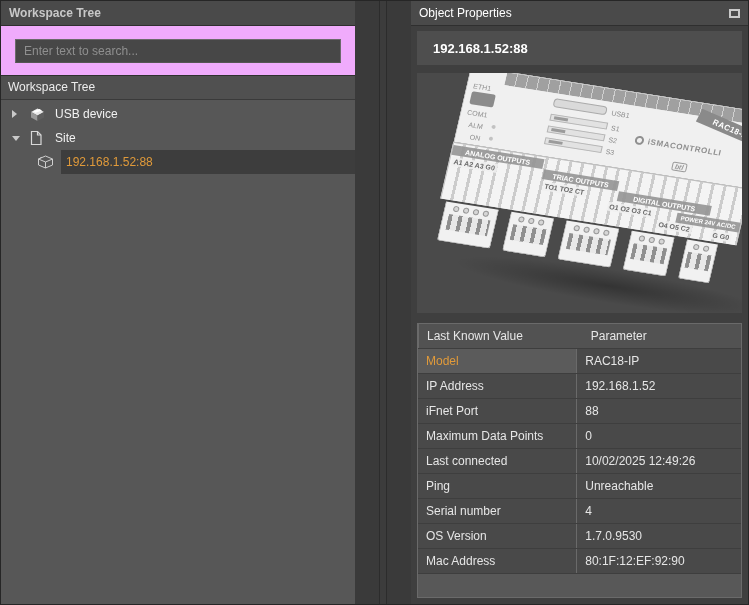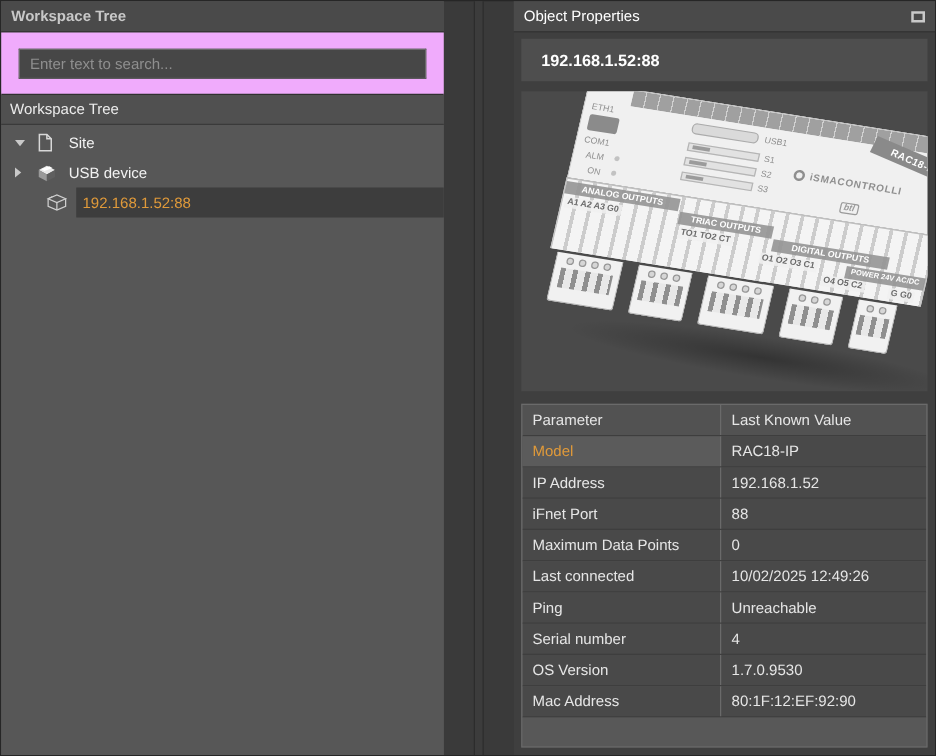--- a/index.html
+++ b/index.html
@@ -259,50 +259,50 @@
   <div class="left-panel">
     <div class="panel-titlebar">
       <span class="tb-left">Workspace Tree</span>
     </div>
     <div class="search-strip">
       <input type="text" placeholder="Enter text to search..." style="">
     </div>
     <div class="section-header">Workspace Tree</div>
 
     <div class="tree">
-
-      <div class="tree-row">
-        <span class="exp">
-            <span class="exp-expanded"></span>
-          </span>
-        <span class="tree-icon">
-          <svg width="14" height="16" viewBox="0 0 14 16">
-            <path d="M2.5,1.5 h6 l3.5,3.5 v9.5 h-9.5 z" fill="none" stroke="#d8d8d8" stroke-width="1.2"></path>
-            <path d="M8.5,1.5 v3.5 h3.5" fill="none" stroke="#d8d8d8" stroke-width="1.2"></path>
-          </svg>
-        </span>
-        <span class="tree-label">Site</span>
-      </div>
 
       <div class="tree-row">
         <span class="exp">
             <span class="exp-collapsed"></span>
           </span>
         <span class="tree-icon">
           <svg width="17" height="15" viewBox="0 0 17 15">
             <polygon points="2,5 8.5,1.5 15,5 8.5,8.5" fill="#e9e9e9"></polygon>
             <polygon points="2,5 8.5,8.5 8.5,14 2,10.5" fill="#9a9a9a"></polygon>
             <polygon points="15,5 8.5,8.5 8.5,14 15,10.5" fill="#5f5f5f"></polygon>
             <polygon points="4,4.2 10.5,2 13,3.4 6.5,5.8" fill="#ffffff"></polygon>
           </svg>
         </span>
         <span class="tree-label">USB device</span>
       </div>
 
       <div class="tree-row">
+        <span class="exp">
+            <span class="exp-expanded"></span>
+          </span>
+        <span class="tree-icon">
+          <svg width="14" height="16" viewBox="0 0 14 16">
+            <path d="M2.5,1.5 h6 l3.5,3.5 v9.5 h-9.5 z" fill="none" stroke="#d8d8d8" stroke-width="1.2"></path>
+            <path d="M8.5,1.5 v3.5 h3.5" fill="none" stroke="#d8d8d8" stroke-width="1.2"></path>
+          </svg>
+        </span>
+        <span class="tree-label">Site</span>
+      </div>
+
+      <div class="tree-row">
         <span class="indent"></span>
         <span class="tree-icon">
           <svg width="19" height="16" viewBox="0 0 19 16">
             <g fill="none" stroke="#cfcfcf" stroke-width="1">
               <polygon points="2.5,5 9.5,2 16.5,5 9.5,8"></polygon>
               <polyline points="2.5,5 2.5,11 9.5,14 16.5,11 16.5,5"></polyline>
               <line x1="9.5" y1="8" x2="9.5" y2="14"></line>
               <polyline points="2.5,5 6,3.2"></polyline>
             </g>
           </svg>
@@ -418,22 +418,22 @@
             </div>
           </div>
           <div class="dev-ear">
               <span class="ear-hole"></span>
             </div>
         </div>
       </div>
 
       <div class="prop-table">
         <div class="trow header">
+          <div class="tcell value">Last Known Value</div>
           <div class="tcell param">Parameter</div>
-          <div class="tcell value">Last Known Value</div>
         </div>
 
         <div class="trow selected">
           <div class="tcell param">Model</div>
           <div class="tcell value">RAC18-IP</div>
         </div>
         <div class="trow">
           <div class="tcell param">IP Address</div>
           <div class="tcell value">192.168.1.52</div>
         </div>

